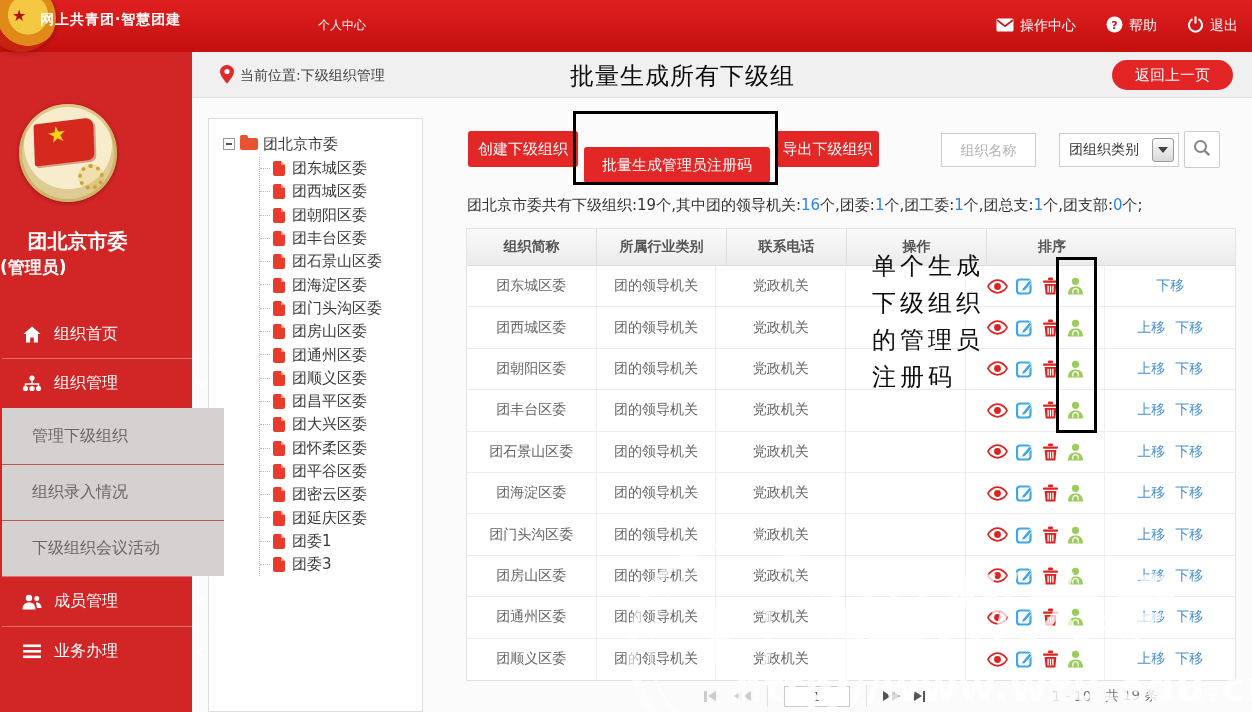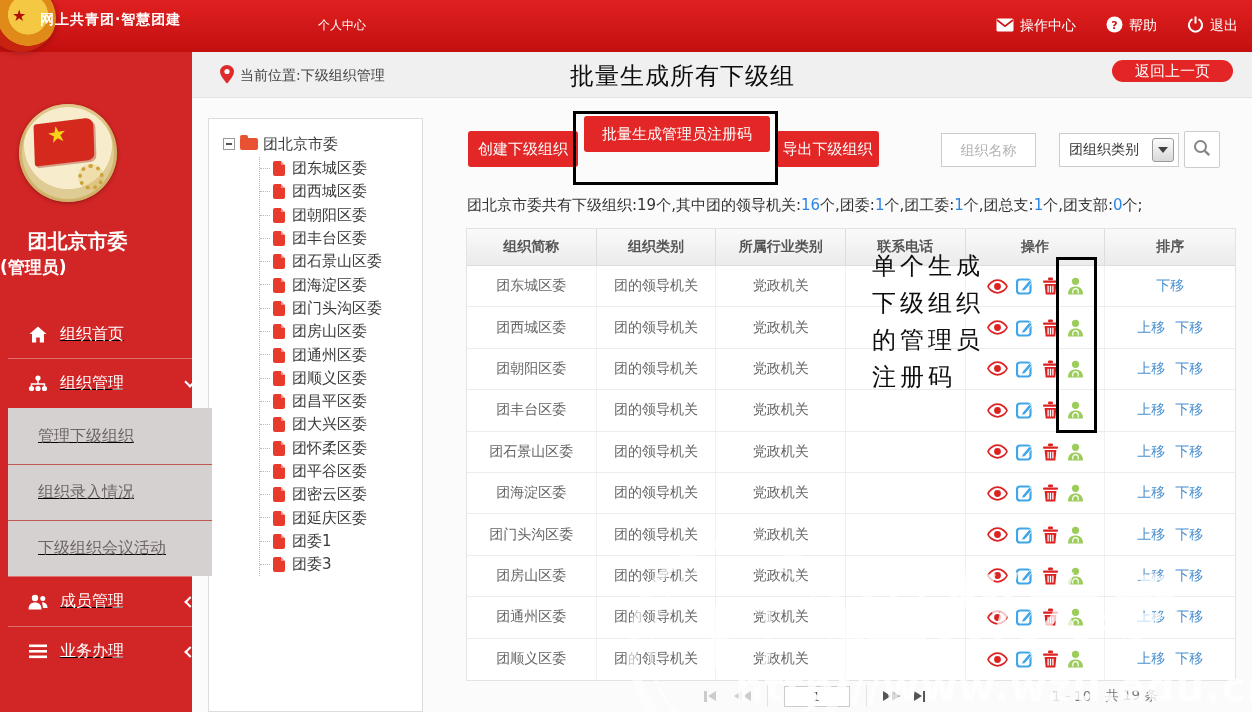--- a/index.html
+++ b/index.html
@@ -30,40 +30,40 @@
             background:#d4291c; border-radius:3px 8px 6px 3px; transform:rotate(-7deg) skewX(-5deg);
             box-shadow:2px 2px 0 rgba(150,20,10,.35); }
   .emblem .star { position:absolute; left:28px; top:18px; color:#f8d31b; font-size:22px; transform:rotate(-10deg); }
   .emblem .gear { position:absolute; right:13px; bottom:12px; width:26px; height:26px; border-radius:50%;
             border:4px dotted #caa43a; background:rgba(220,180,80,.25); }
   .org-name { position:absolute; left:0; top:176px; width:155px; text-align:center;
               color:#fff; font-size:20px; font-weight:bold; }
   .org-role { position:absolute; left:0; top:204px; width:155px; text-align:left;
               color:#fff; font-size:17px; font-weight:bold; }
 
-  .menu { position:absolute; left:8px; top:258px; width:204px;text-decoration:underline; }
+  .menu { position:absolute; left:2px; top:258px; width:222px; }
   .menu-item { height:50px; display:flex; align-items:center; padding:0 18px 0 20px;
                color:#fff; font-size:16px; border-top:1px solid rgba(255,255,255,.35); cursor:pointer; }
   .menu-item:first-child { border-top:none; height:48px; }
   .mi-icon { width:20px; height:18px; margin-right:12px; display:inline-flex; align-items:center; justify-content:center; }
   .mi-chev { margin-left:auto; width:9px; height:9px; border-color:#fff; }
   .chev { display:inline-block; border-style:solid; border-width:0; }
   .chev-down { border-right:2px solid #fff; border-bottom:2px solid #fff; transform:rotate(45deg); margin-top:-4px; }
   .chev-left { border-left:2px solid #fff; border-bottom:2px solid #fff; transform:rotate(45deg); }
   .submenu { background:#d6d1d1; }
   .submenu-item { height:56px; display:flex; align-items:center; padding-left:30px;
                   color:#6e6565; font-size:16px; border-top:1px solid #bf5a52; cursor:pointer; }
   .submenu-item:first-child { border-top:none; }
 
   
   .breadcrumb-bar { position:absolute; left:192px; top:52px; width:1060px; height:46px;
                     background:#f0f0f0; border-bottom:1px solid #e2e2e2; z-index:2; }
   .crumb { position:absolute; left:28px; top:13px; display:flex; align-items:center; gap:6px;
            font-size:14px; color:#454545; }
-  .back-btn { position:absolute; right:19px; top:8px; height:22px; padding:0 23px; border:none;
+  .back-btn { position:absolute; right:19px; top:8px; height:30px; padding:0 23px; border:none;
               background:#e42525; color:#fff; font-size:15px; border-radius:15px; cursor:pointer;
               font-family:inherit; }
 
   
   .main-bg { position:absolute; left:192px; top:98px; width:1060px; height:614px; background:#fbfbfb; }
 
   
   .tree-panel { position:absolute; left:208px; top:118px; width:215px; height:594px;
                 background:#fff; border:1px solid #ddd; overflow:hidden; z-index:2; }
   .tree { padding:14px 6px 6px 14px; }
@@ -79,21 +79,21 @@
   .tree-ul li::before { content:""; position:absolute; left:0; top:11px; width:10px; border-top:1px dotted #b8b8b8; }
   .file-icon { position:relative; width:12px; height:15px; background:#e83b2c; border-radius:2px; flex:0 0 auto; }
   .file-icon::after { content:""; position:absolute; right:0; top:0; border-style:solid;
                       border-width:0 4px 4px 0; border-color:#fff #fff rgba(255,255,255,.45) transparent; }
   .tree-label { margin-left:7px; font-size:15px; color:#3a3a3a; white-space:nowrap; }
 
   
   .btn-red { position:absolute; height:36px; border:none; background:#e32626; color:#fff;
              font-size:15px; border-radius:3px; cursor:pointer; font-family:inherit; z-index:2; }
   .btn-create { left:468px; top:131px; width:110px; }
-  .btn-batch  { left:584px; top:116px; width:186px; }
+  .btn-batch  { left:584px; top:147px; width:186px; }
   .btn-export { left:776px; top:131px; width:103px; }
   .search-input { position:absolute; left:941px; top:133px; width:95px; height:34px;
                   border:1px solid #ccc; font-size:14px; color:#444; text-align:center;
                   font-family:inherit; z-index:2; background:#fff; }
   .search-input::placeholder { color:#b3b3b3; }
   .cat-select { position:absolute; left:1059px; top:133px; width:120px; height:34px;
                 border:1px solid #ccc; background:#fff; display:flex; align-items:center;
                 padding-left:9px; font-size:14px; color:#333; cursor:pointer; z-index:2; }
   .sel-arrow-box { position:absolute; right:4px; top:4px; width:22px; height:24px;
                    border:1px solid #9a9a9a; border-radius:3px;
@@ -410,21 +410,20 @@
         <line x1="11.8" y1="11.8" x2="16.2" y2="16.2" stroke="#858585" stroke-width="2.4"></line>
       </svg>
   </span>
 </button>
 
 <div class="summary"><span>团北京市委共有下级组织:19个,其中团的领导机关:</span><span class="num-blue">16</span><span>个,团委:</span><span class="num-blue">1</span><span>个,团工委:</span><span class="num-blue">1</span><span>个,团总支:</span><span class="num-blue">1</span><span>个,团支部:</span><span class="num-blue">0</span><span>个;</span></div>
 
 <div class="table">
   <div class="thead">
     <div class="hcell c-name">组织简称</div>
-    <div class="hcell c-cat">组织类别</div>
     <div class="hcell c-ind">所属行业类别</div>
     <div class="hcell c-phone">联系电话</div>
     <div class="hcell c-ops">操作</div>
     <div class="hcell c-sort">排序</div>
   </div>
   <div>
   <div class="trow">
     <div class="cell c-name">团东城区委</div>
     <div class="cell c-cat">团的领导机关</div>
     <div class="cell c-ind">党政机关</div>

